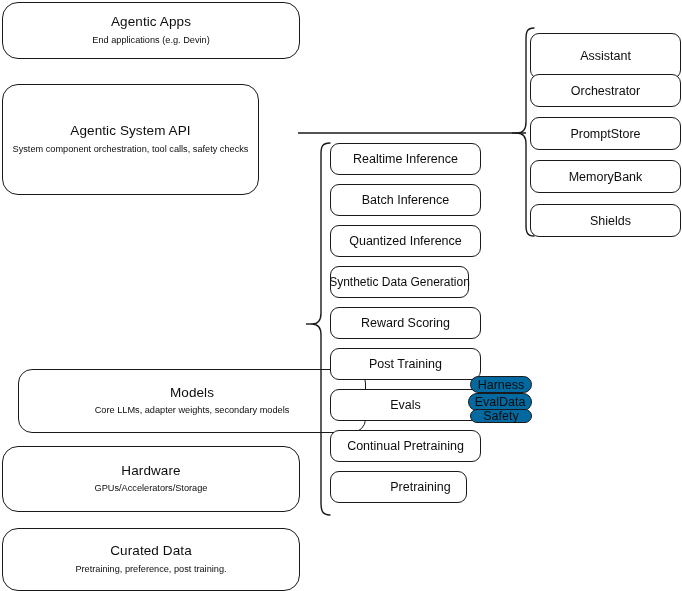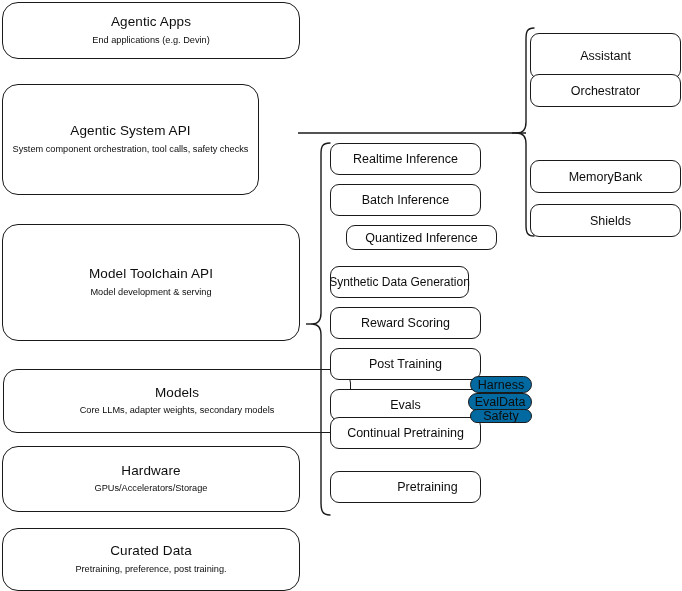--- a/index.html
+++ b/index.html
@@ -90,26 +90,22 @@
   <div class="box layer" style="left:2px;top:2px;width:298px;height:57px;">
     <div class="title">Agentic Apps</div>
     <div class="subtitle">End applications (e.g. Devin)</div>
   </div>
 
   <div class="box layer" style="left:2px;top:84px;width:257px;height:111px;">
     <div class="title">Agentic System API</div>
     <div class="subtitle">System component orchestration, tool calls, safety checks</div>
   </div>
 
-  <div class="box layer" style="left:2px;top:224px;width:298px;height:117px;">
-    <div class="title">Model Toolchain API</div>
-    <div class="subtitle">Model development &amp; serving</div>
-  </div>
 
-  <div class="box layer" style="left:3px;top:369px;width:348px;height:64px;border-radius:14px;">
+  <div class="box layer" style="left:18px;top:369px;width:348px;height:64px;border-radius:14px;">
     <div class="title">Models</div>
     <div class="subtitle">Core LLMs, adapter weights, secondary models</div>
   </div>
 
   <div class="box layer" style="left:2px;top:446px;width:298px;height:66px;">
     <div class="title">Hardware</div>
     <div class="subtitle">GPUs/Accelerators/Storage</div>
   </div>
 
   <div class="box layer" style="left:2px;top:528px;width:298px;height:63px;">
@@ -144,30 +140,31 @@
                C14 103 11 107 5 107
                C11 107 14 110 14 118
                L14 199
                C14 206 15 210 22 210" stroke="#1a1a1a" stroke-width="1.4" fill="none" stroke-linecap="round" stroke-linejoin="round"></path>
       <path d="M0 107 L5 107" stroke="#1a1a1a" stroke-width="1.4"></path>
     </svg>
   </div>
 
   <div class="chip" style="left:330px;top:143px;width:151px;height:32px;">Realtime Inference</div>
   <div class="chip" style="left:330px;top:184px;width:151px;height:32px;">Batch Inference</div>
-  <div class="chip" style="left:330px;top:225px;width:151px;height:25px;margin-left:16px;">Quantized Inference</div>
+  <div class="chip" style="left:330px;top:225px;width:151px;height:32px;">Quantized Inference</div>
   <div class="chip" style="left:330px;top:266px;width:139px;height:32px;font-size:12px;">Synthetic Data Generation</div>
   <div class="chip" style="left:330px;top:307px;width:151px;height:32px;">Reward Scoring</div>
   <div class="chip" style="left:330px;top:348px;width:151px;height:32px;">Post Training</div>
   <div class="chip" style="left:330px;top:389px;width:151px;height:32px;">Evals</div>
-  <div class="chip" style="left:330px;top:417px;width:151px;height:32px;">Continual Pretraining</div>
-  <div class="chip" style="left:330px;top:471px;width:151px;height:32px;padding-left:44px;">Pretraining</div>
+  <div class="chip" style="left:330px;top:430px;width:151px;height:32px;">Continual Pretraining</div>
+  <div class="chip" style="left:330px;top:471px;width:137px;height:32px;padding-left:44px;">Pretraining</div>
 
   <div class="pill" style="left:470px;top:376px;width:62px;height:17px;">Harness</div>
   <div class="pill" style="left:468px;top:393px;width:64px;height:18px;">EvalData</div>
   <div class="pill" style="left:470px;top:409px;width:62px;height:14px;">Safety</div>
 
   <div class="chip" style="left:530px;top:33px;width:151px;height:46px;">Assistant</div>
   <div class="chip" style="left:530px;top:74px;width:151px;height:33px;">Orchestrator</div>
+  <div class="chip" style="left:530px;top:117px;width:151px;height:33px;">PromptStore</div>
   <div class="chip" style="left:530px;top:160px;width:151px;height:33px;">MemoryBank</div>
   <div class="chip" style="left:530px;top:204px;width:151px;height:33px;padding-left:10px;">Shields</div>
 
 </div>
 
 </body></html>

